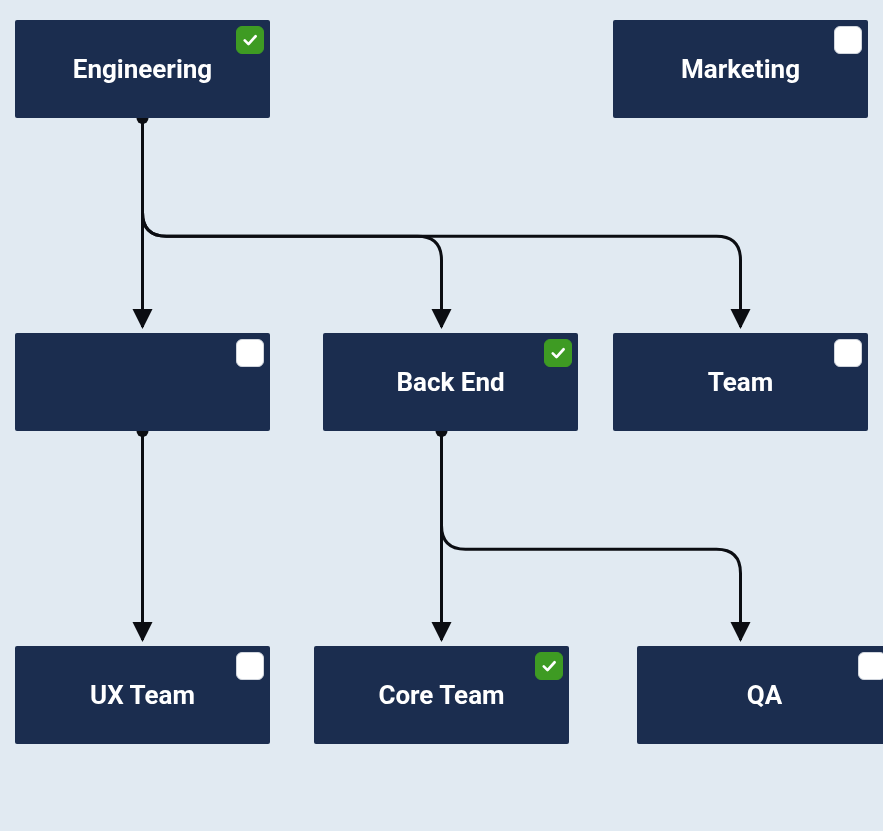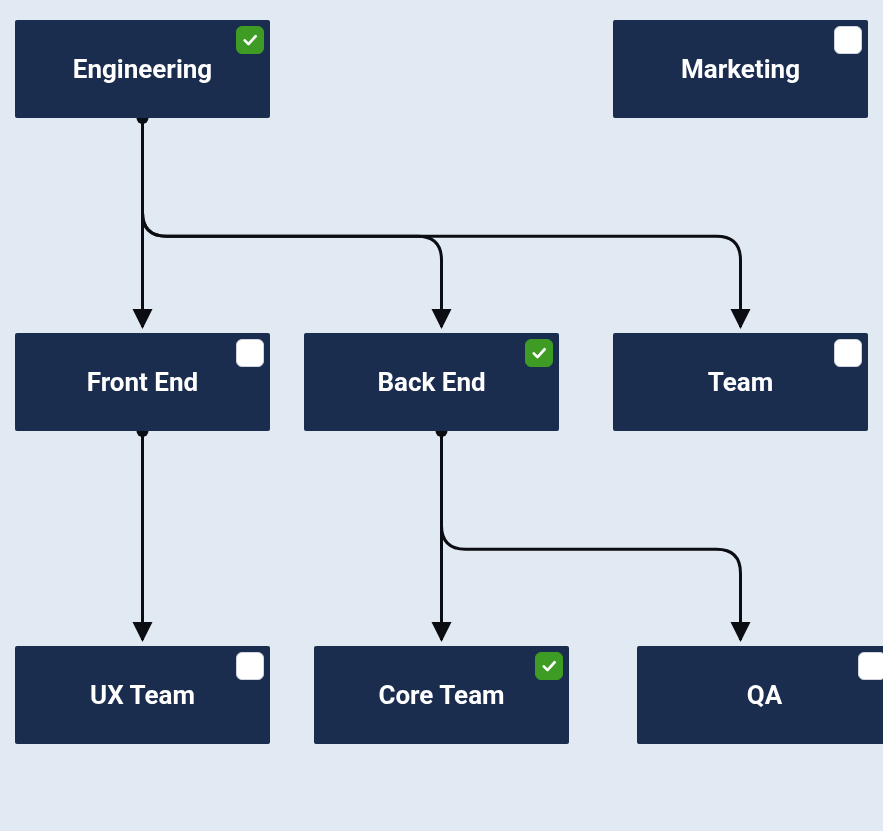--- a/index.html
+++ b/index.html
@@ -101,24 +101,23 @@
           <svg class="tick" viewBox="0 0 24 24">
             <path d="M5 12.5 L10 17.5 L19.5 7" stroke="#fff" stroke-width="3.5" fill="none" stroke-linecap="round" stroke-linejoin="round"></path>
           </svg>
         </div>
       </div>
       <div class="node" style="left: 613px; top: 20px;">
         <span>Marketing</span>
         <div class="checkbox"></div>
       </div>
       <div class="node" style="left: 15px; top: 333px;">
-        <span>Front End</span>
         <div class="checkbox"></div>
       </div>
-      <div class="node" style="left: 304px; top: 333px;">
+      <div class="node" style="left: 323px; top: 333px;">
         <span>Back End</span>
         <div class="checkbox checked">
           <svg class="tick" viewBox="0 0 24 24">
             <path d="M5 12.5 L10 17.5 L19.5 7" stroke="#fff" stroke-width="3.5" fill="none" stroke-linecap="round" stroke-linejoin="round"></path>
           </svg>
         </div>
       </div>
       <div class="node" style="left: 613px; top: 333px;">
         <span>Team</span>
         <div class="checkbox"></div>

